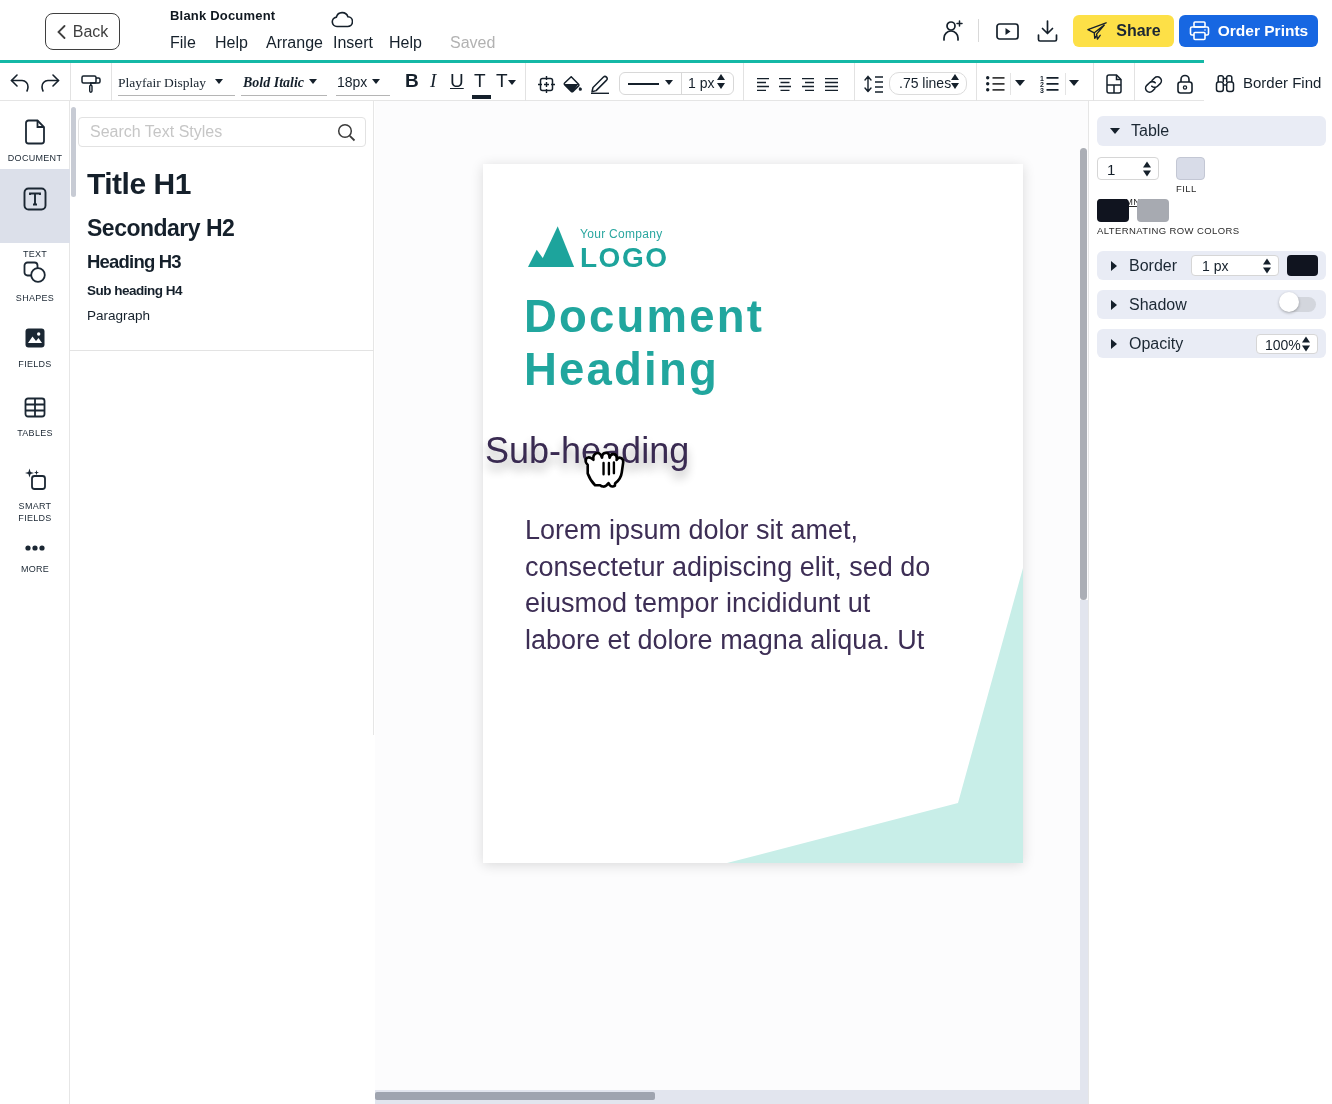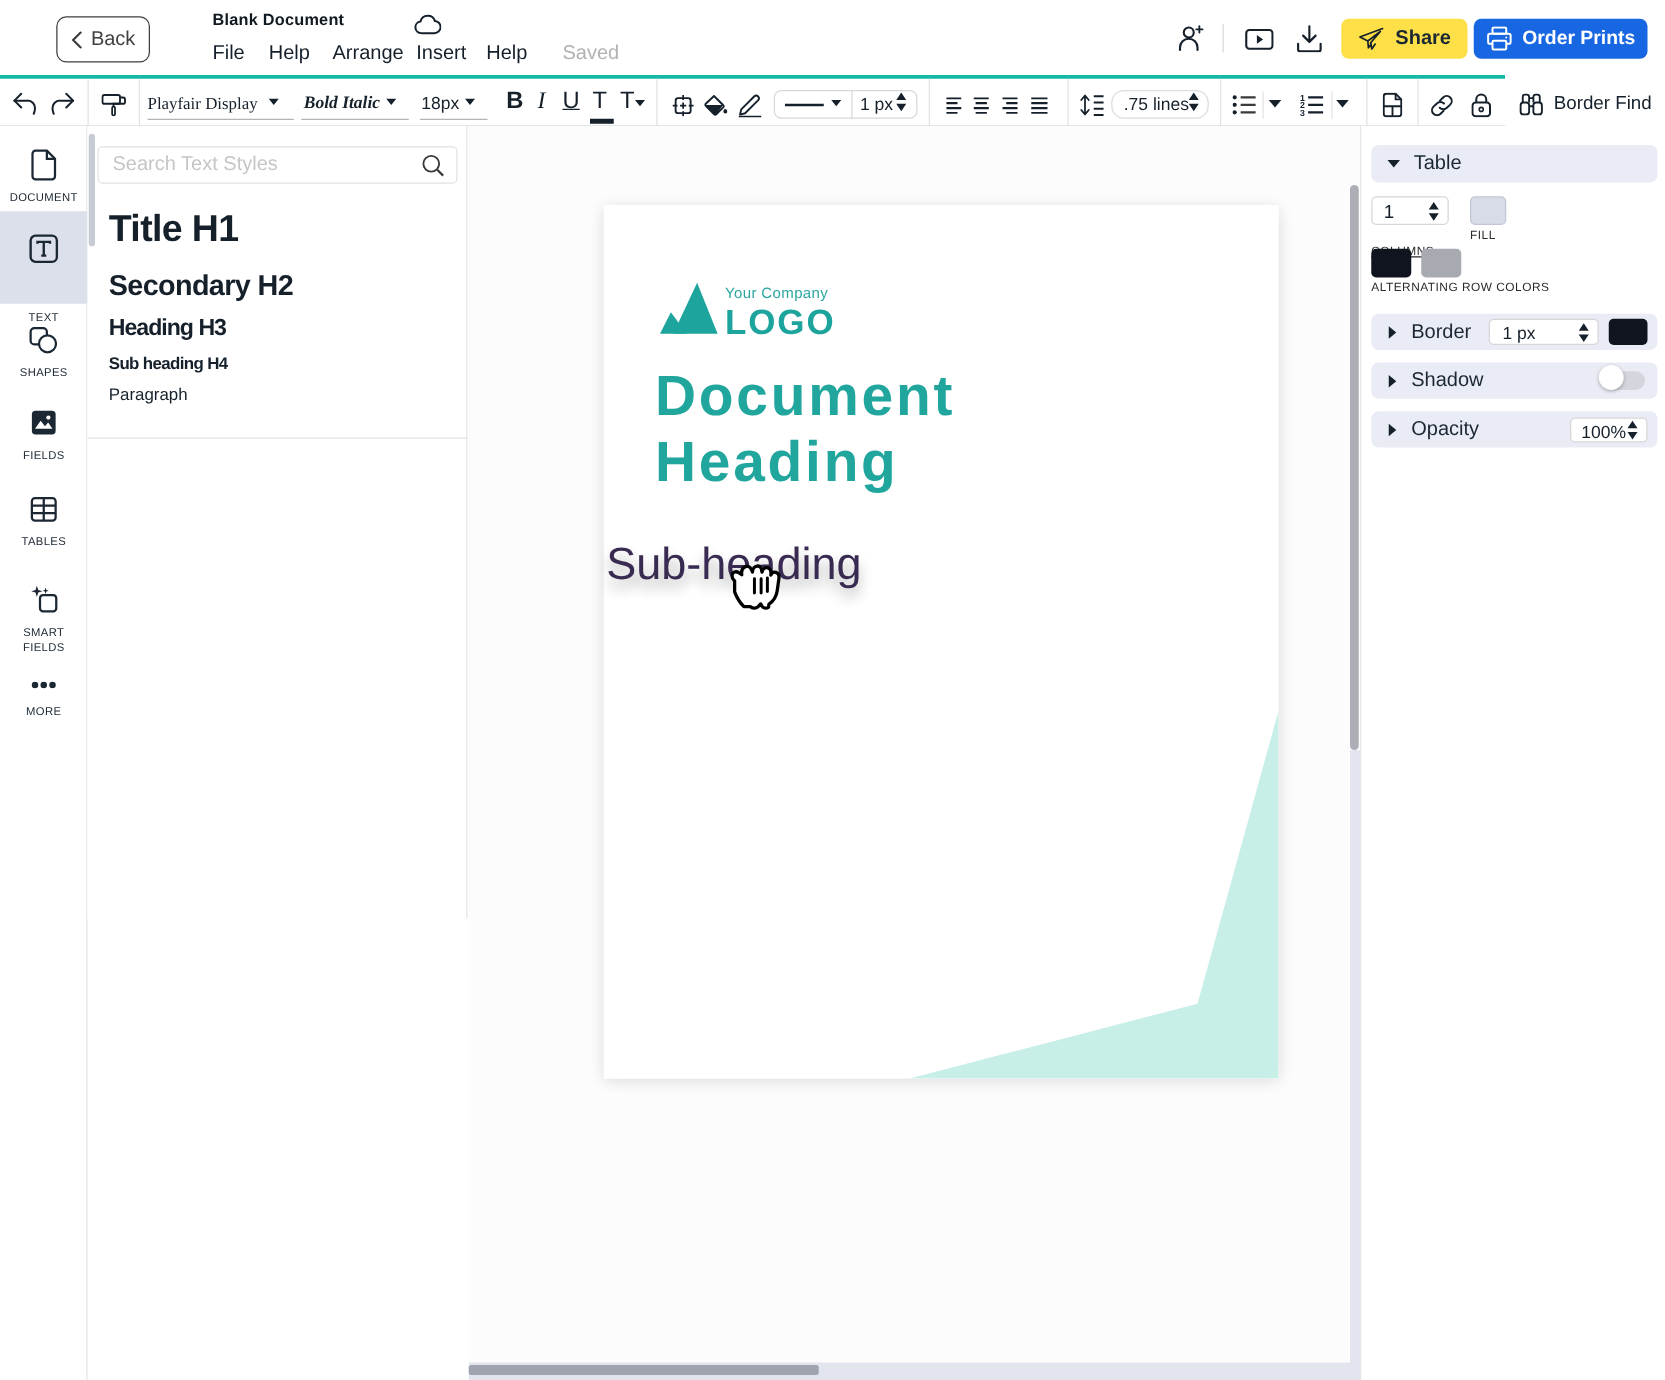--- a/index.html
+++ b/index.html
@@ -346,20 +346,21 @@
         <polygon points="540,404 475,639 244,699 540,699" fill="#c8eee8"></polygon>
       </svg>
 
       <svg class="abs" style="left:45px; top:60px;" width="145" height="50" viewBox="0 0 145 50">
         <polygon points="29.7,2.2 46.1,43 10.6,43" fill="#1da49c"></polygon>
         <polygon points="8.7,25.8 21.4,43 0,43" fill="#1da49c"></polygon>
         <text x="52" y="14" font-size="12" fill="#2ba7a0" letter-spacing="0.3" font-family="Liberation Sans">Your Company</text>
         <text x="52" y="43" font-size="28" font-weight="bold" fill="#1da49c" letter-spacing="1.5" font-family="Liberation Sans">LOGO</text>
       </svg>
       <div id="dochead">Document<br>Heading</div>
+      <div id="para">Lorem ipsum dolor sit amet,<br>consectetur adipiscing elit, sed do<br>eiusmod tempor incididunt ut<br>labore et dolore magna aliqua. Ut</div>
     </div>
     <div id="subhead">Sub-heading</div>
 
     <svg class="abs" style="left:202px; top:341px;" width="50" height="48" viewBox="0 0 42 40">
       <path d="M9 19 C5.5 15.5 8 11 12 13.5 L13.8 14.8 C12.8 9.5 18.5 7 20.2 11.2 L21 13 C21 8 27 7.5 27.2 12 L27.4 13 C28.3 8.5 33.8 9.3 33.4 13.8 L33.3 15 C34.8 11.5 39.3 13 38.8 17 L37.6 25.5 C37 30 35 32.5 32 34.6 L31.8 36.6 C30.5 37.6 28.5 37.4 27.6 36.2 L26.5 34.4 L24.6 36.4 C23.3 37.7 20.8 37.5 19.6 36.2 L15.2 36.2 C12.3 33.4 10.5 30.3 9 26.3 Z" fill="#fff" stroke="#000" stroke-width="2.2" stroke-linejoin="round"></path>
       <path d="M22.3 17.5 V27 M26.8 17.5 V27 M31 17 V26" stroke="#000" stroke-width="2" stroke-linecap="round"></path>
     </svg>
   </div>
 
   <div id="vtrack"></div>

